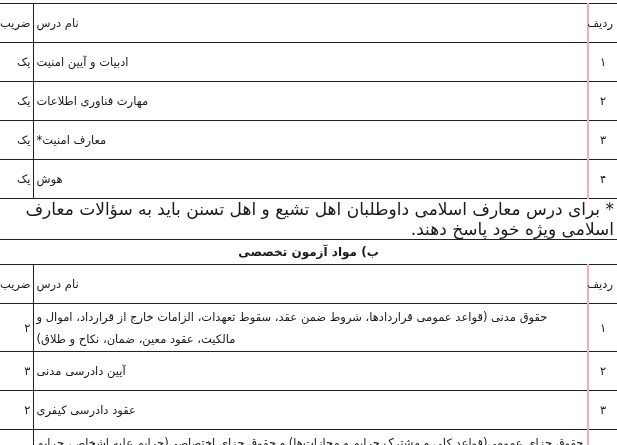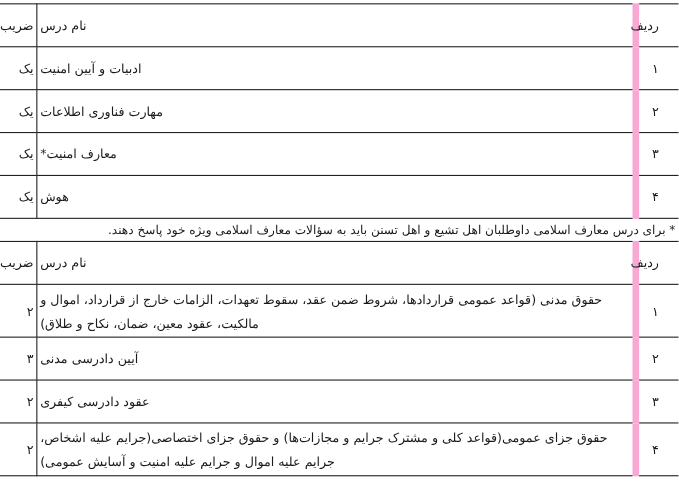--- a/index.html
+++ b/index.html
@@ -4,29 +4,29 @@
   <style>
     * { box-sizing: border-box; margin: 0; padding: 0; }
     html, body {
       width: 617px; height: 445px; background: #ffffff; overflow: hidden;
       font-family: "DejaVu Sans", sans-serif; color: #1a1a1a;
     }
     .page { position: relative; width: 617px; height: 445px; direction: rtl; }
     table { border-collapse: collapse; width: 617px; table-layout: fixed; direction: rtl; }
     td { border-top: 1.5px solid #222; border-bottom: 1.5px solid #222; font-size: 11.5px; vertical-align: middle; }
     .title-row td { text-align: center; font-weight: bold; font-size: 12px; height: 25px; border-left: none; border-right: none; }
-    .c-num { width: 29px; padding: 0 18px; border-left: 6px solid #f9a8d4; }
+    .c-num { width: 29px; text-align: center; padding: 0 4px; border-left: 2px solid #f9a8d4; }
     .c-name { text-align: left; padding: 0 3px; border-left: 1px solid #222; line-height: 24px; }
     .c-coef { width: 33px; text-align: right; padding: 12px 2px; }
     .hdr td { height: 24px; }
     .row td { height: 25px; }
     .tall td { height: 48px; }
     .tall .c-name { line-height: 22px; }
     .tall .c-coef { vertical-align: middle; }
-    .note td { height: 21px; font-size: 11px; text-align: right; padding-right: 3px; border-left: none; }
+    .note td { height: 21px; font-size: 17px; text-align: right; padding-right: 3px; border-left: none; }
     .secA { margin-top: 3px; }
   </style>
 </head>
 <body>
 
 <div class="page">
   <table class="secA">
     <tbody>
     <tr class="hdr">
       <td class="c-num">ردیف</td>
@@ -49,20 +49,23 @@
       <td class="c-coef">یک</td>
     </tr>
     <tr class="row">
       <td class="c-num">۴</td>
       <td class="c-name">هوش</td>
       <td class="c-coef">یک</td>
     </tr>
     <tr class="note">
       <td colspan="3">* برای درس معارف اسلامی داوطلبان اهل تشیع و اهل تسنن باید به سؤالات معارف اسلامی ویژه خود پاسخ دهند.</td>
     </tr>
+    <tr class="title-row">
+      <td colspan="3">ب) مواد آزمون تخصصی</td>
+    </tr>
     <tr class="hdr">
       <td class="c-num">ردیف</td>
       <td class="c-name">نام درس</td>
       <td class="c-coef">ضریب</td>
     </tr>
     <tr class="tall">
       <td class="c-num">۱</td>
       <td class="c-name">حقوق مدنی (قواعد عمومی قراردادها، شروط ضمن عقد، سقوط تعهدات، الزامات خارج از قرارداد، اموال و مالکیت، عقود معین، ضمان، نکاح و طلاق)</td>
       <td class="c-coef">۲</td>
     </tr>

